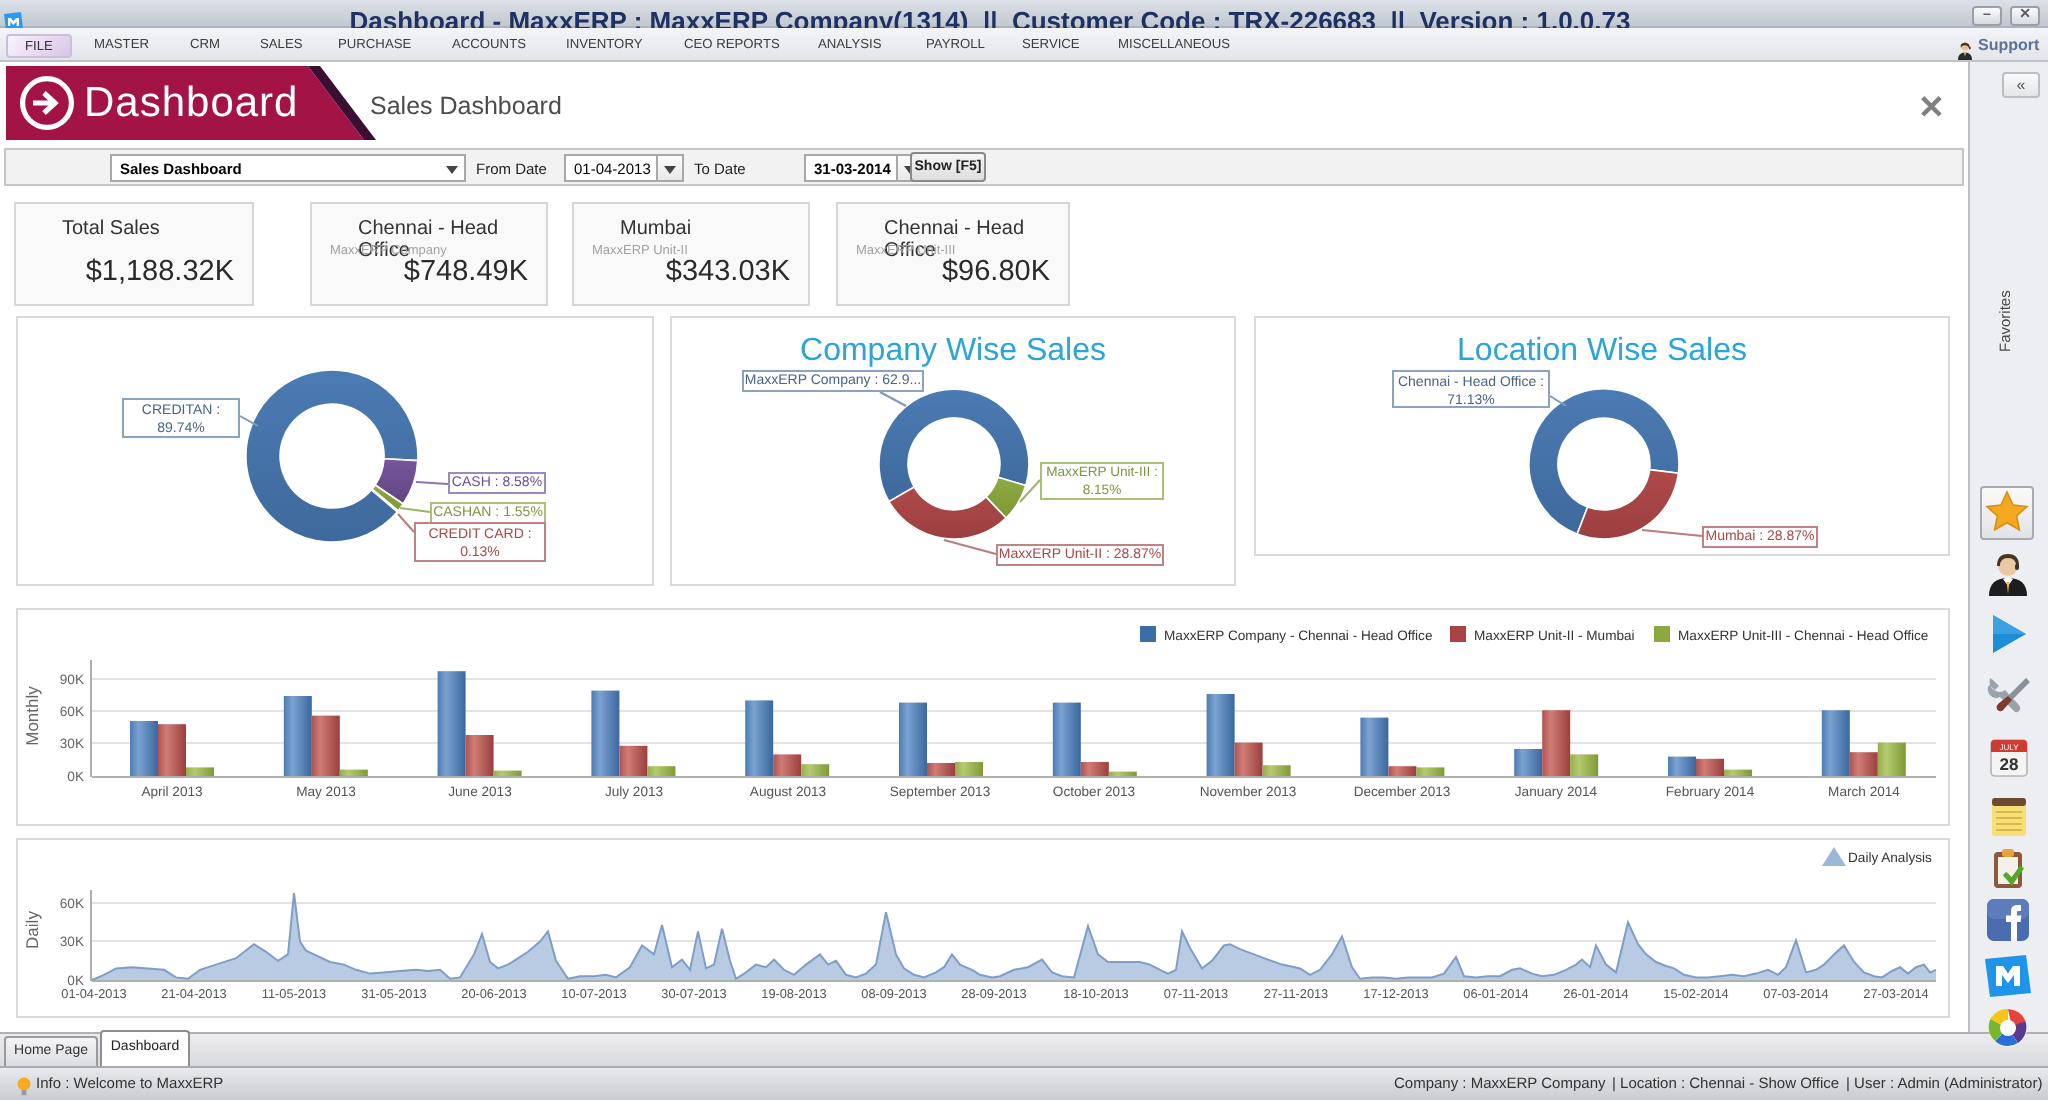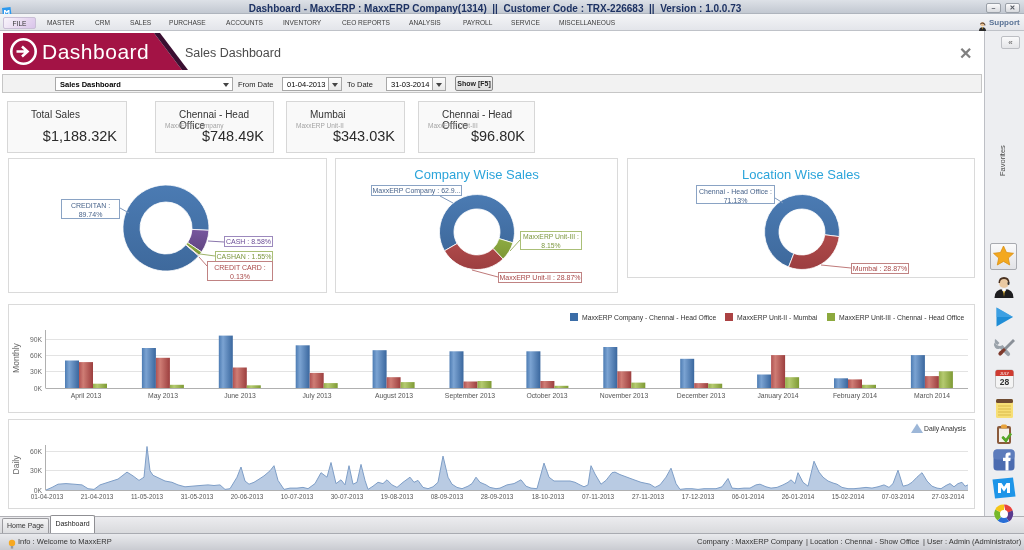--- a/index.html
+++ b/index.html
@@ -2,21 +2,21 @@
 <html><head>
 <meta charset="utf-8">
 <style>
 * { margin:0; padding:0; box-sizing:border-box; }
 html,body { width:1024px; height:550px; overflow:hidden; font-family:"Liberation Sans", sans-serif; background:#fff; }
 .abs { position:absolute; }
 #stage { position:relative; width:1024px; height:550px; }
 
 
 #titlebar { left:0; top:0; width:1024px; height:14px; background:linear-gradient(#dde1e7,#c2c8d1); border-bottom:1px solid #aeb4bd; }
-#titletext { left:0; top:2.5px; width:990px; text-align:center; font-size:10px; font-weight:bold; color:#1d3263; letter-spacing:0px; }
+#titletext { left:0; top:2.5px; width:990px; text-align:center; font-size:13px; font-weight:bold; color:#1d3263; letter-spacing:0px; }
 #mlogo { left:2px; top:3px; }
 .winbtn { top:3px; height:10px; width:15px; background:linear-gradient(#fbfbfc,#d8dade); border:1px solid #9aa0a8; border-radius:2px; color:#555a63; font-size:7px; font-weight:bold; text-align:center; line-height:8px; }
 
 
 #menubar { left:0; top:14px; width:1024px; height:17px; background:linear-gradient(#f4f5f7,#e3e5ea); border-bottom:1px solid #bfc2c8; }
 .mi { top:19px; font-size:6.6px; color:#3c3c3c; }
 #filebtn { left:3px; top:16.5px; width:33px; height:12px; background:linear-gradient(135deg,#f8f4fb,#e6d7f0 60%,#d9c4ea); border:1px solid #c9bfd6; border-radius:2px; text-align:center; line-height:11px; font-size:6.6px; color:#333; }
 #support { left:989px; top:18px; font-size:8px; font-weight:bold; color:#5a7396; }
 
 
@@ -43,21 +43,21 @@
 .cardsub { position:absolute; left:9px; top:20px; font-size:6.5px; color:#a3a3a3; }
 .cardval { position:absolute; right:9px; bottom:8px; font-size:14.5px; color:#2b2b2b; }
 
 
 .panel { background:#fff; border:1px solid #dadada; }
 #p1 { left:8px; top:158px; width:319px; height:135px; }
 #p2 { left:335px; top:158px; width:283px; height:135px; }
 #p3 { left:627px; top:158px; width:348px; height:120px; }
 #pm { left:8px; top:304px; width:967px; height:109px; }
 #pd { left:8px; top:419px; width:967px; height:90px; }
-.ptitle { position:absolute; top:8px; width:100%; text-align:center; font-size:13px; color:#2ba4da; }
+.ptitle { position:absolute; top:8px; width:100%; text-align:center; font-size:16px; color:#2ba4da; }
 
 
 #tabsrow { left:0; top:516px; width:1024px; height:17px; background:linear-gradient(#ececef,#d9dadd); border-top:1px solid #b0b0b5; }
 #tab1 { left:2px; top:518px; width:47px; height:15px; background:linear-gradient(#f4f4f5,#dcdde0); border:1px solid #9b9b9f; border-bottom:none; border-radius:2px 2px 0 0; text-align:center; font-size:7px; color:#333; line-height:14px; }
 #tab2 { left:50px; top:515px; width:45px; height:18px; background:#fff; border:1px solid #8f8f93; border-bottom:none; border-radius:2px 2px 0 0; text-align:center; font-size:7px; color:#222; line-height:16px; }
 #statusbar { left:0; top:533px; width:1024px; height:17px; background:linear-gradient(#e9eaed,#c9cbd1); border-top:1px solid #a9abb1; }
 #statusl { left:18px; top:537px; font-size:7.5px; color:#333; }
 .statusr { top:537px; font-size:7.5px; color:#333; }
 
 
@@ -119,21 +119,21 @@
       <span class="ddarrow"></span>
     </div>
   <div class="lbl2 abs" style="left:238px;">From Date</div>
   <div class="combo abs" style="left:282px;width:60px;">
       <span style="position:absolute;left:4px;top:2.5px;">01-04-2013</span>
       <span class="dbtn">
         <span class="ddarrow" style="right:3px;"></span>
       </span>
     </div>
   <div class="lbl2 abs" style="left:347px;">To Date</div>
-  <div class="combo abs" style="left:386px;width:60px;">
+  <div class="combo abs" style="left:402px;width:60px;font-weight:bold;">
       <span style="position:absolute;left:4px;top:2.5px;">31-03-2014</span>
       <span class="dbtn">
         <span class="ddarrow" style="right:3px;"></span>
       </span>
     </div>
   <div id="showbtn" class="abs">Show [F5]</div>
 
   <div class="card abs" style="left:7px;width:120px;">
       <span class="cardtitle">Total Sales</span>
       <span class="cardval">$1,188.32K</span>

